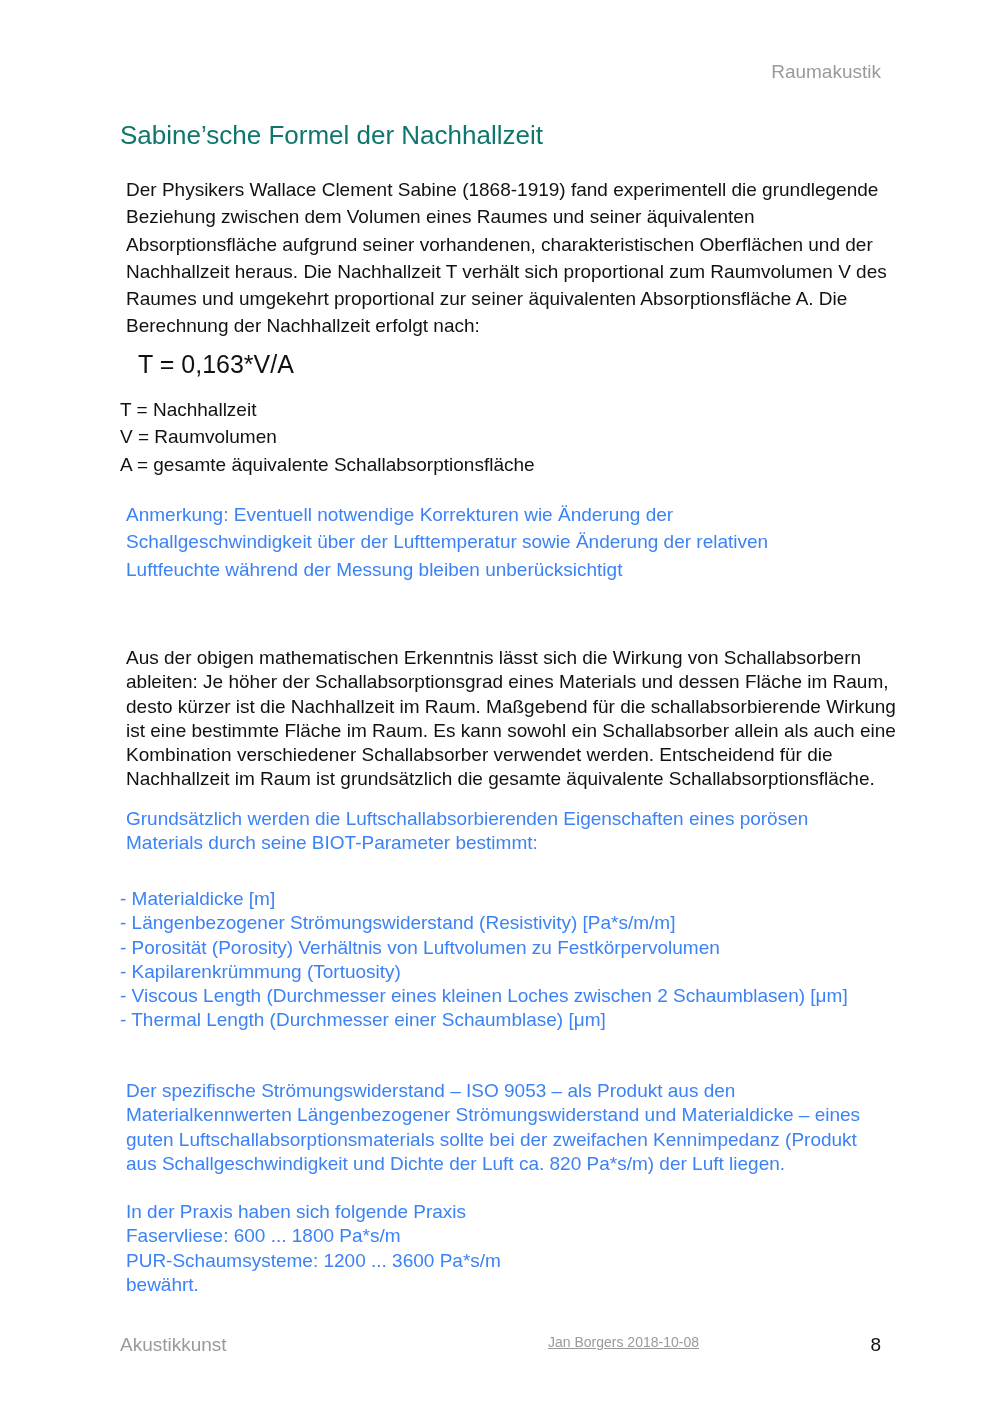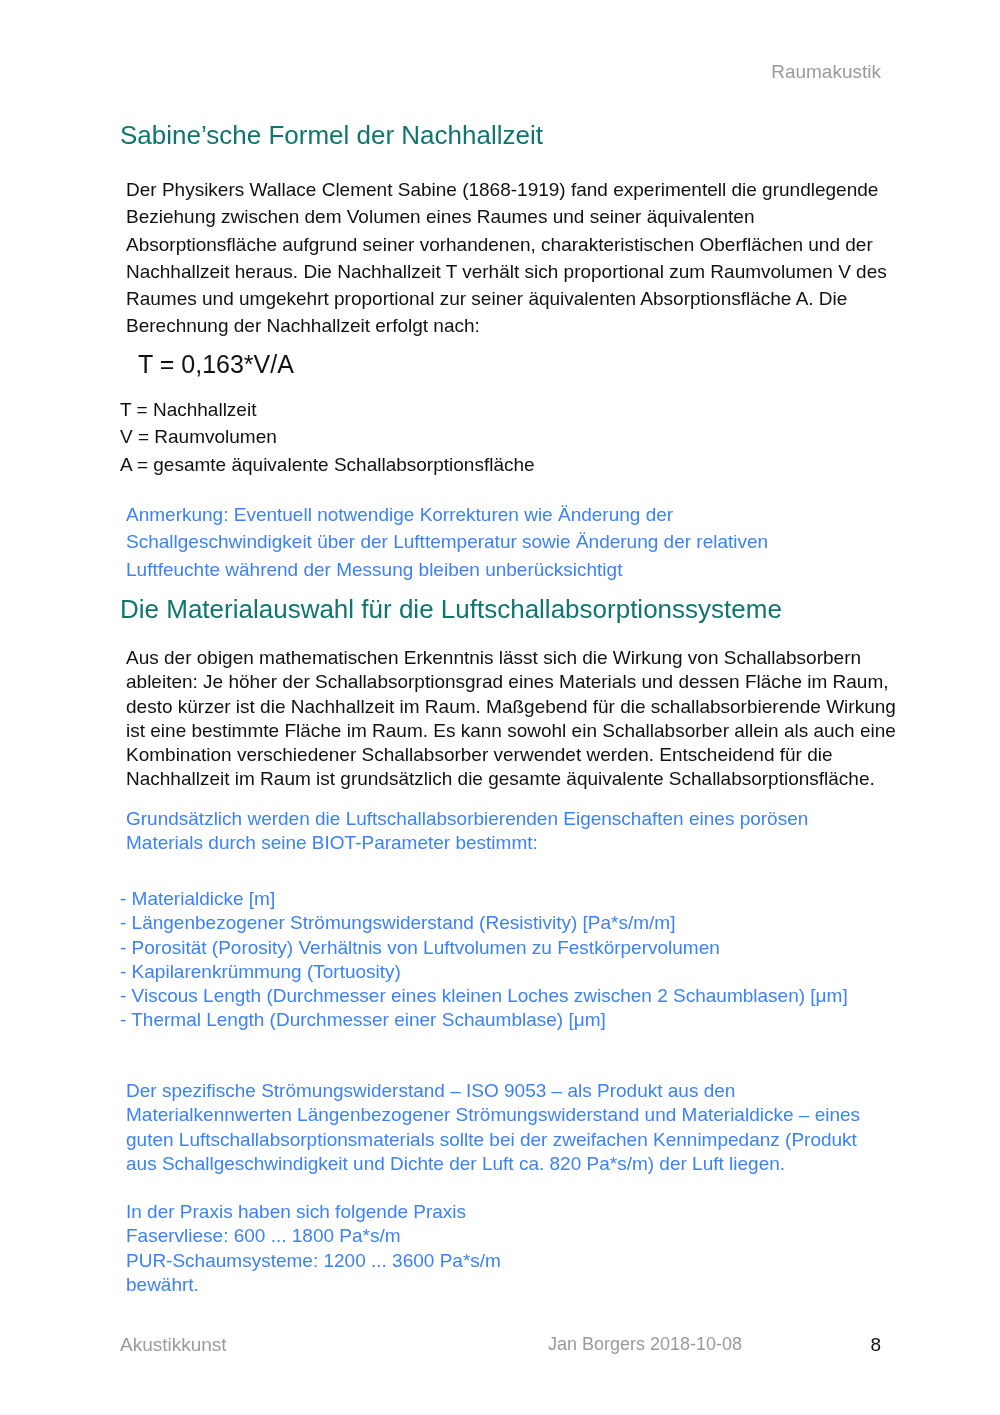--- a/index.html
+++ b/index.html
@@ -9,21 +9,21 @@
   .running-header { position: absolute; right: 119px; top: 61px; font-size: 19px; color: #9a9a9a; }
   .h1 { position: absolute; left: 120px; font-size: 26px; color: #0f766e; font-weight: normal; margin: 0; }
   .para { position: absolute; left: 120px; width: 770px; font-size: 19px; line-height: 27.3px; margin: 6px; }
   .para-tight { line-height: 24.3px; }
   .blue { color: #3b82f6; }
   .formula { position: absolute; left: 136px; top: 348px; font-size: 25px; margin: 2px; }
   .defs { position: absolute; left: 120px; top: 396px; font-size: 19px; line-height: 27.3px; margin: 0; padding: 0; list-style: none; }
   .bullets { position: absolute; left: 120px; top: 887px; width: 760px; font-size: 19px; line-height: 24.3px; margin: 0; padding: 0; list-style: none; }
   .bullets li { padding-left: 13px; text-indent: -13px; }
   .footer-left { position: absolute; left: 120px; top: 1334px; font-size: 19px; color: #9a9a9a; }
-  .footer-mid { position: absolute; left: 548px; top: 1334px; font-size: 18px; color: #9a9a9a; }
+  .footer-mid { position: absolute; left: 548px; top: 1334px; font-size: 14px; color: #9a9a9a; text-decoration: underline; }
   .footer-page { position: absolute; right: 119px; top: 1334px; font-size: 19px; color: #111; }
 </style>
 </head>
 <body>
 
 <div class="page">
 
   <div class="running-header">Raumakustik</div>
 
   <h1 class="h1" style="top:120px;">Sabine’sche Formel der Nachhallzeit</h1>
@@ -33,21 +33,20 @@
   <p class="formula">T = 0,163*V/A</p>
 
   <ul class="defs">
     <li>T = Nachhallzeit</li>
     <li>V =  Raumvolumen</li>
     <li>A = gesamte äquivalente Schallabsorptionsfläche</li>
   </ul>
 
   <p class="para blue" style="top:495px; width:700px;">Anmerkung: Eventuell notwendige Korrekturen wie Änderung der Schallgeschwindigkeit über der Lufttemperatur sowie Änderung der relativen Luftfeuchte während der Messung bleiben unberücksichtigt</p>
 
-  <h1 class="h1" style="top:594px;">Die Materialauswahl für die Luftschallabsorptionssysteme</h1>
 
   <p class="para para-tight" style="top:640px;">Aus der obigen mathematischen Erkenntnis lässt sich die Wirkung von Schallabsorbern ableiten: Je höher der Schallabsorptionsgrad eines Materials und dessen Fläche im Raum, desto kürzer ist die Nachhallzeit im Raum. Maßgebend für die schallabsorbierende Wirkung ist eine bestimmte Fläche im Raum. Es kann sowohl ein Schallabsorber allein als auch eine Kombination verschiedener Schallabsorber verwendet werden. Entscheidend für die Nachhallzeit im Raum ist grundsätzlich die gesamte äquivalente Schallabsorptionsfläche.</p>
 
   <p class="para para-tight blue" style="top:801px; width:740px;">Grundsätzlich werden die Luftschallabsorbierenden Eigenschaften eines porösen Materials durch seine BIOT-Parameter bestimmt:</p>
 
   <ul class="bullets blue">
     <li>- Materialdicke [m]</li>
     <li>- Längenbezogener Strömungswiderstand (Resistivity) [Pa*s/m/m]</li>
     <li>- Porosität (Porosity) Verhältnis von Luftvolumen zu Festkörpervolumen</li>
     <li>- Kapilarenkrümmung (Tortuosity)</li>

